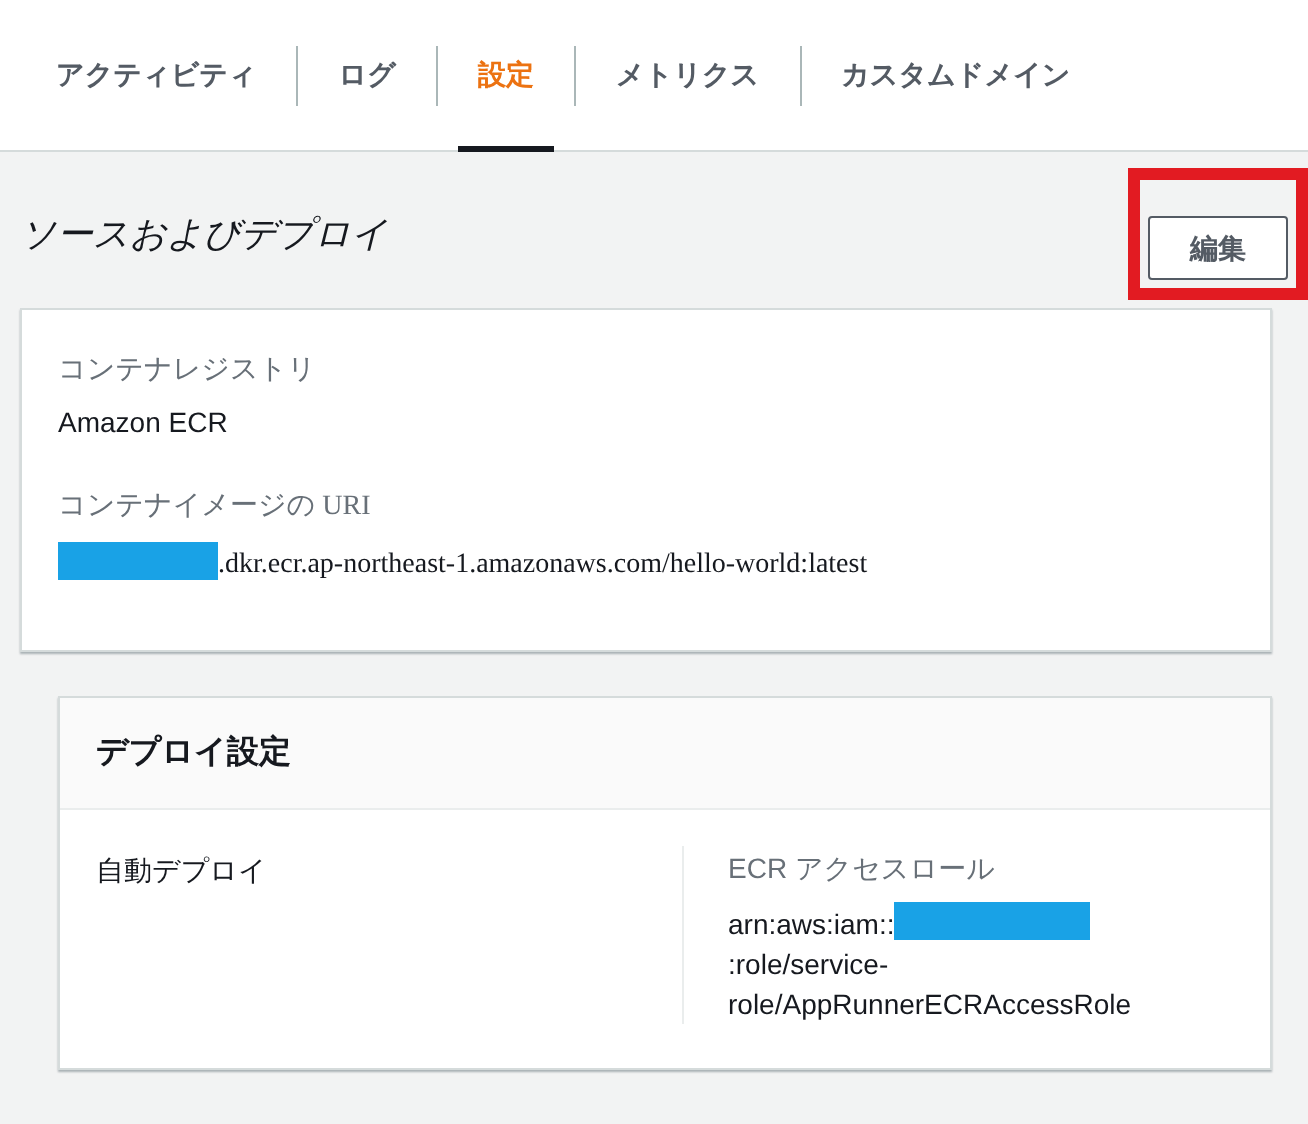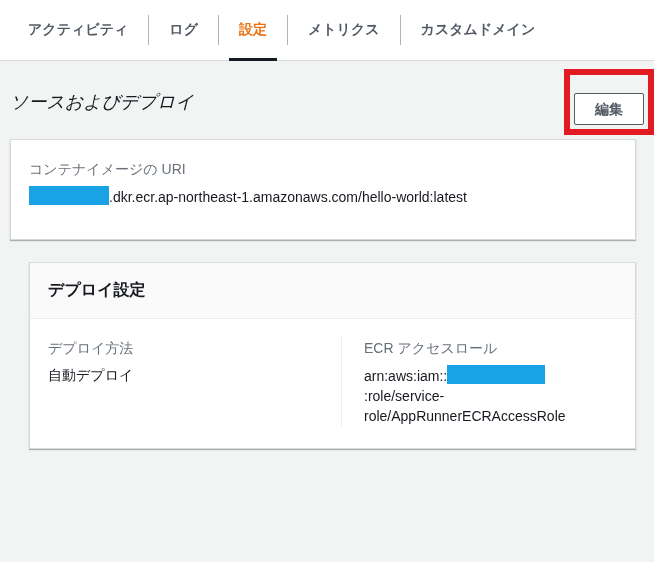--- a/index.html
+++ b/index.html
@@ -17,21 +17,21 @@
   *{box-sizing:border-box;}
   html,body{margin:0;padding:0;}
   body{
     width:654px;height:562px;overflow:hidden;
     background:var(--page-bg);
     font-family:"Liberation Sans","DejaVu Sans",sans-serif;
     font-size:14px;color:var(--text-dark);
   }
   
   .tabbar{
-    height:61px;background:#ffffff;
+    height:76px;background:#ffffff;
     border-bottom:1px solid var(--card-border);
     display:flex;align-items:stretch;
     padding-left:28px;
   }
   .tab{
     display:flex;align-items:center;
     padding:0 20px;position:relative;
     font-weight:700;font-size:14px;color:var(--text-gray);
     cursor:pointer;white-space:nowrap;
   }
@@ -107,33 +107,36 @@
   <div class="section-header">
     <div class="section-title">ソースおよびデプロイ</div>
     <div class="red-annotation">
       <button class="btn">編集</button>
     </div>
   </div>
 
   <div class="card">
     <div class="card-body">
       <div class="field">
+        <div class="field-label">コンテナレジストリ</div>
+        <div class="field-value">Amazon ECR</div>
+      </div>
+      <div class="field">
         <div class="field-label">コンテナイメージの URI</div>
         <div class="field-value"><span class="redaction uri"></span><span>.dkr.ecr.ap-northeast-1.amazonaws.com/hello-world:latest</span></div>
       </div>
     </div>
   </div>
 
   <div class="card" style="margin-top:22px;margin-left:29px;">
     <div class="card-header">
       <span class="card-title">デプロイ設定</span>
     </div>
     <div class="card2-body">
       <div class="col-left">
-        <div class="field-label">デプロイ方法</div>
         <div class="field-value">自動デプロイ</div>
       </div>
       <div class="col-divider"></div>
       <div class="col-right">
         <div class="field-label">ECR アクセスロール</div>
         <div class="field-value"><span>arn:aws:iam::</span><span class="redaction arn"></span><span>:role/service-role/AppRunnerECRAccessRole</span></div>
       </div>
     </div>
   </div>
 

